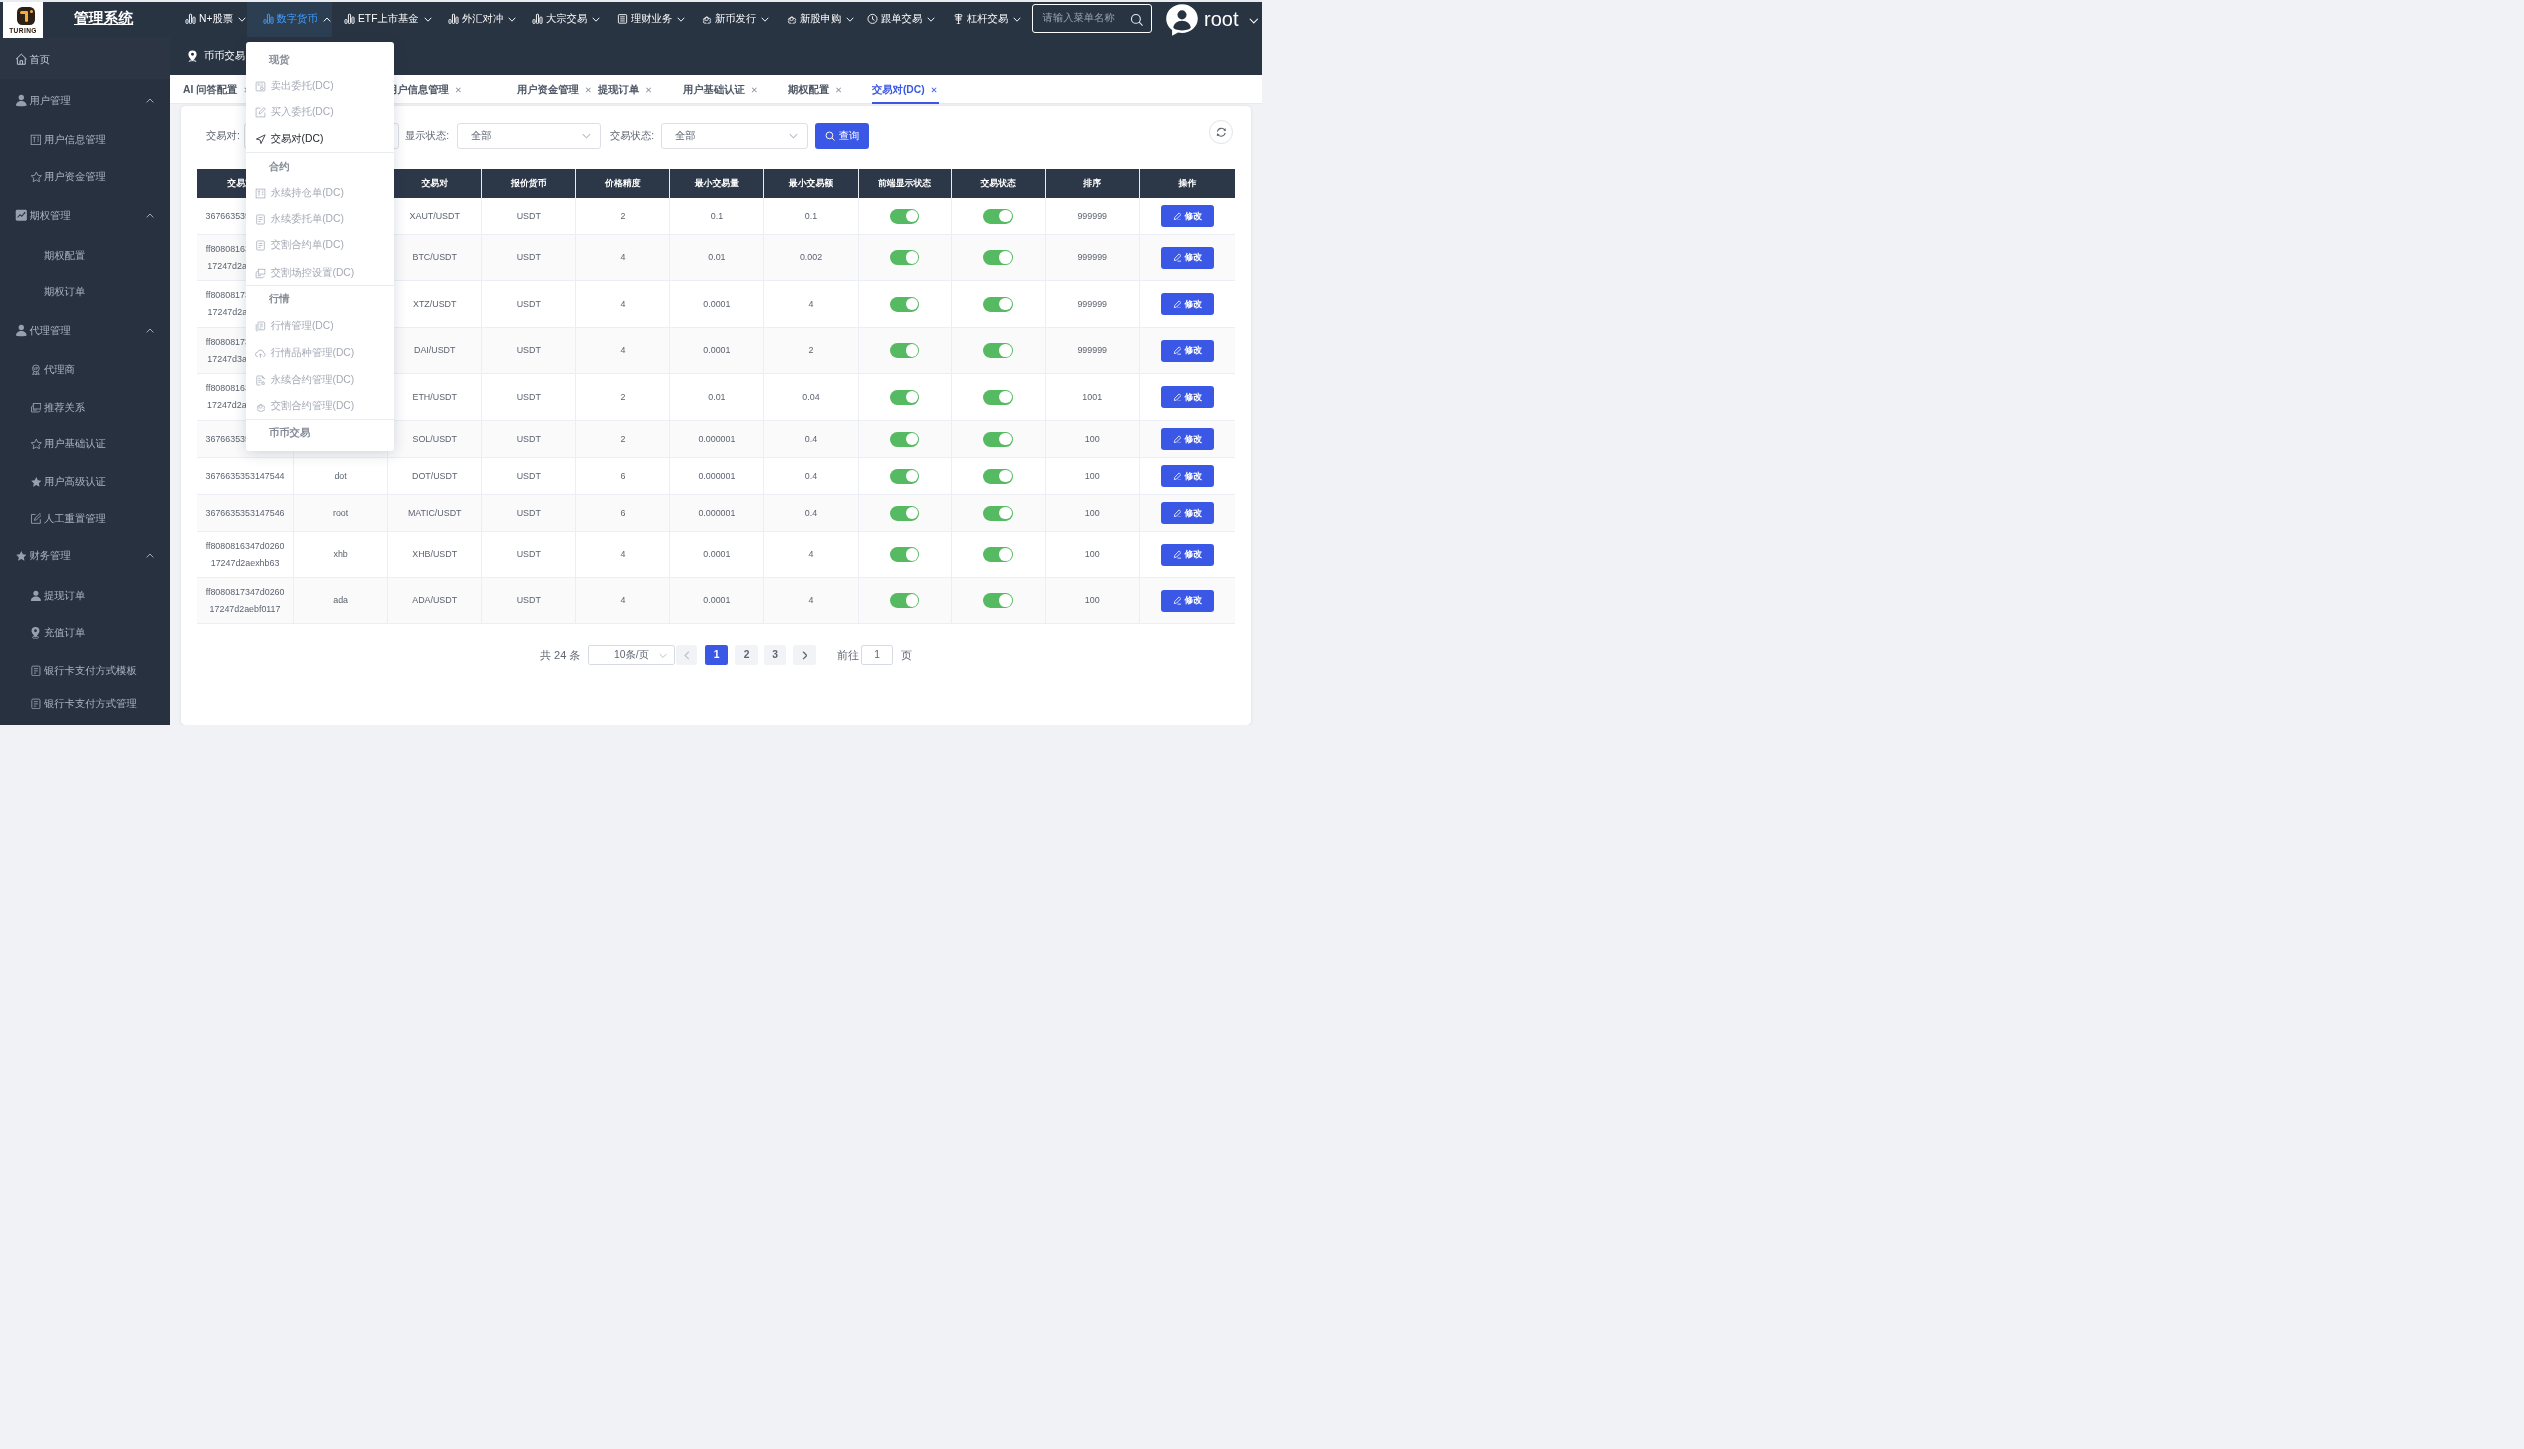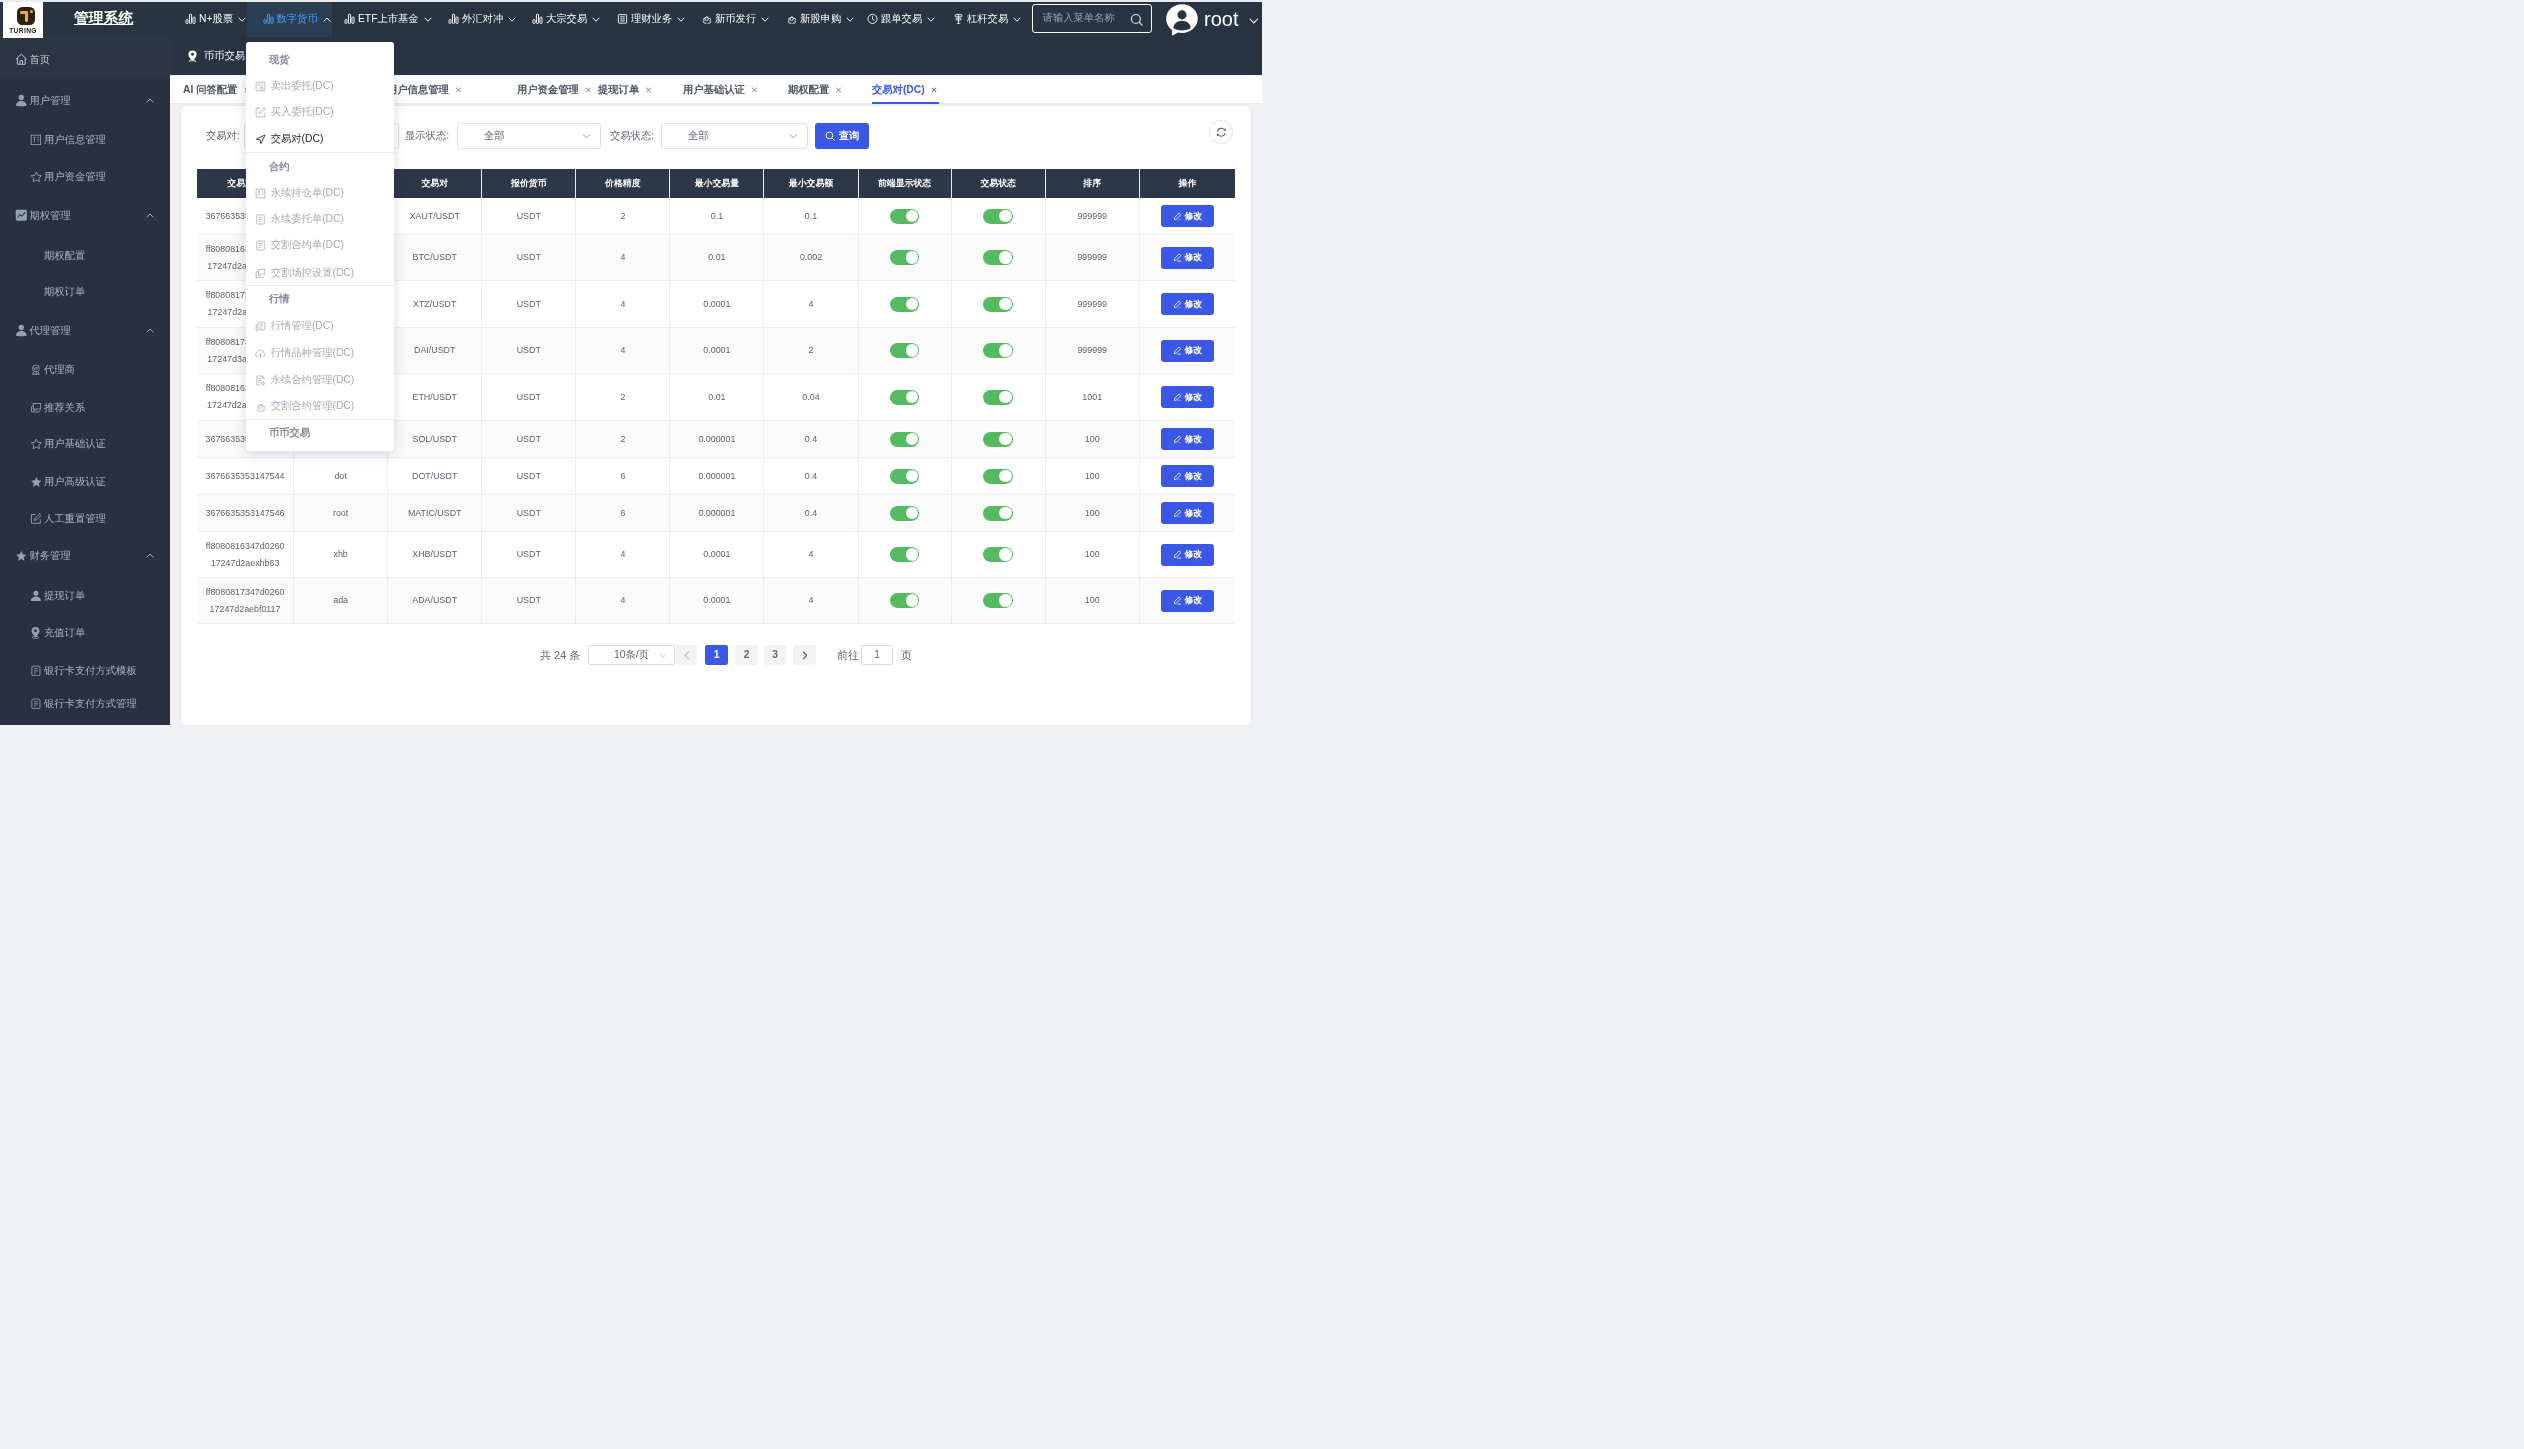--- a/index.html
+++ b/index.html
@@ -42,23 +42,23 @@
   
   #tabbar { position:absolute; left:170px; top:75px; width:1093px; height:29px; background:#fff; border-bottom:0.7px solid #e8eaee; }
   .tab { position:absolute; top:75px; height:29px; line-height:29px; font-size:10.3px; color:#4b5564; white-space:nowrap; font-weight:bold;}
   .tab .x { font-size:8.5px; color:#8b93a1; margin-left:5.9px; font-weight:normal;}
   .tab.act { color:#3a57e6; }
   .tab.act .x { color:#3a57e6; }
   .tab.act .ul { position:absolute; left:0; right:-1.5px; bottom:0; height:1.8px; background:#3a57e6; }
   
   #card { position:absolute; left:181px; top:106px; width:1070px; height:619px; background:#fff; border-radius:4.4px; box-shadow:0 0.7px 3.7px rgba(30,40,70,0.09); }
   .flabel { position:absolute; top:123px; height:25.5px; line-height:25.5px; font-size:10.3px; color:#5f6672; }
-  .fselect { position:absolute; top:123px; height:25.5px; background:#fff; border:0.7px solid #dcdfe6; border-radius:3px; font-size:10.3px; color:#5f6672; line-height:24px; padding-left:26px;}
+  .fselect { position:absolute; top:123px; height:25.5px; background:#fff; border:0.7px solid #dcdfe6; border-radius:3px; font-size:10.3px; color:#5f6672; line-height:24px; padding-left:13px;}
   .fselect .chev { position:absolute; right:8.9px; top:0; height:24px; display:flex; align-items:center; color:#b6bcc8;}
-  #btn-query { position:absolute; left:815px; top:123px; width:54px; height:25.5px; background:#3a57e6; border-radius:3px; color:#fff; font-size:10.3px; font-weight:bold; display:flex; align-items:center; justify-content:center; gap:3.7px;}
+  #btn-query { position:absolute; left:815px; top:123px; width:54px; height:25.5px; background:#3a57e6; border-radius:3px; color:#fff; font-size:10.3px; font-weight:normal; display:flex; align-items:center; justify-content:center; gap:3.7px;}
   #btn-refresh { position:absolute; left:1209px; top:120px; width:23.6px; height:23.6px; border:0.7px solid #dfe3ea; border-radius:50%; background:#fff; display:flex; align-items:center; justify-content:center; color:#5f6672;}
   
   #tbl { position:absolute; left:197px; top:169px; width:1038px; border-collapse:separate; border-spacing:0; table-layout:fixed; font-size:8.9px; }
   #tbl th { background:#2c3848; color:#fff; font-weight:bold; height:29px; border-right:0.7px solid #e8ebf0; overflow:hidden; }
   #tbl th:last-child { border-right:none; }
   #tbl td { color:#5c6370; text-align:center; border-bottom:0.7px solid #ebeef5; border-right:0.7px solid #ebeef5; line-height:17px; overflow:hidden;}
   #tbl td:last-child, #tbl td.nrb { border-right:none; }
   #tbl tr.even td { background:#fafafa; }
   .toggle { display:inline-block; width:29.5px; height:14.8px; border-radius:7.4px; background:#56ba62; position:relative; vertical-align:middle;}
   .toggle i { position:absolute; right:1.1px; top:1.1px; width:12.6px; height:12.6px; border-radius:50%; background:#fff; }

